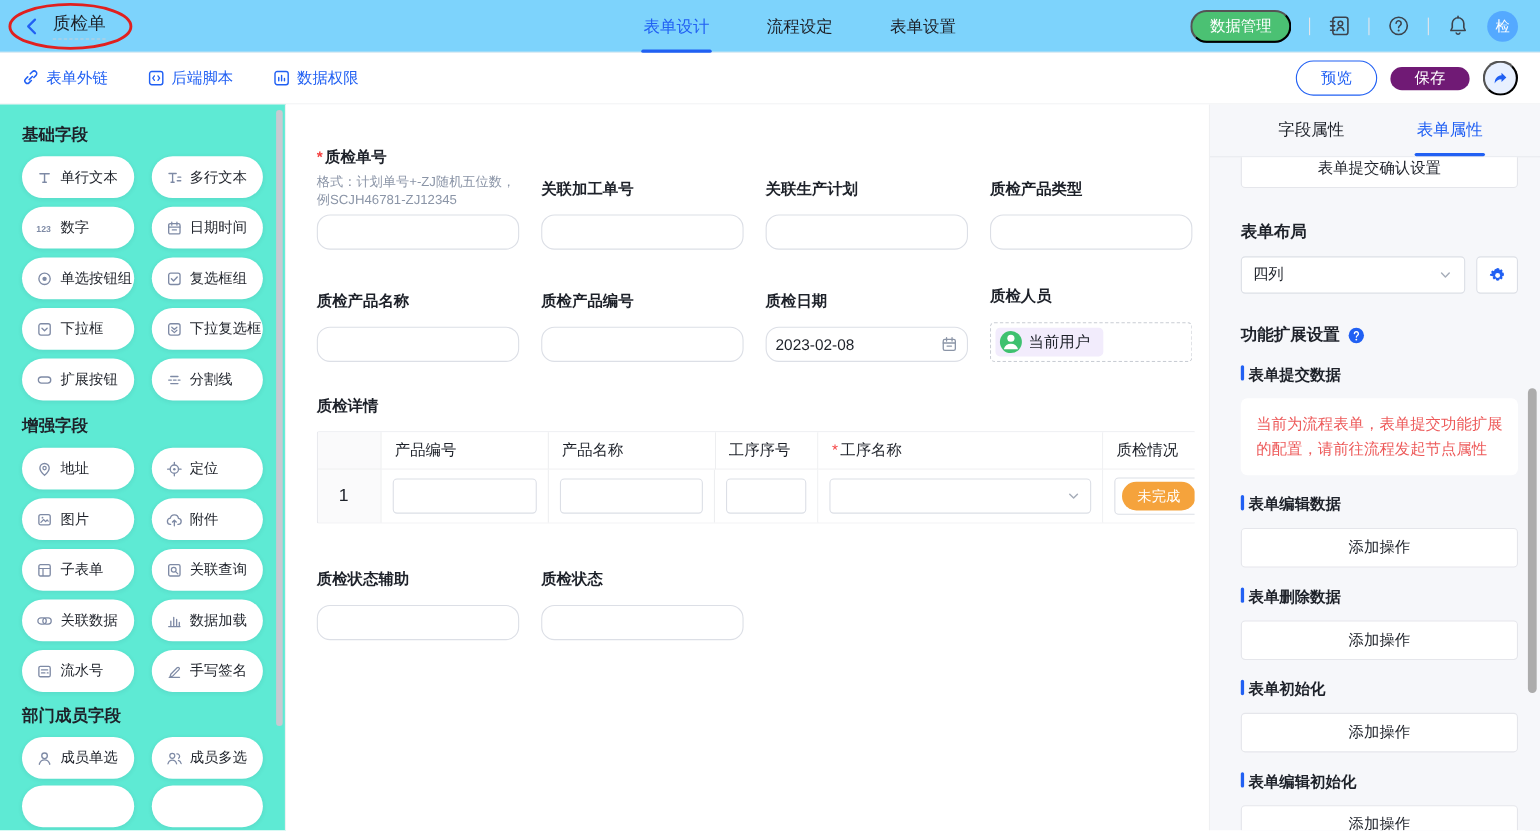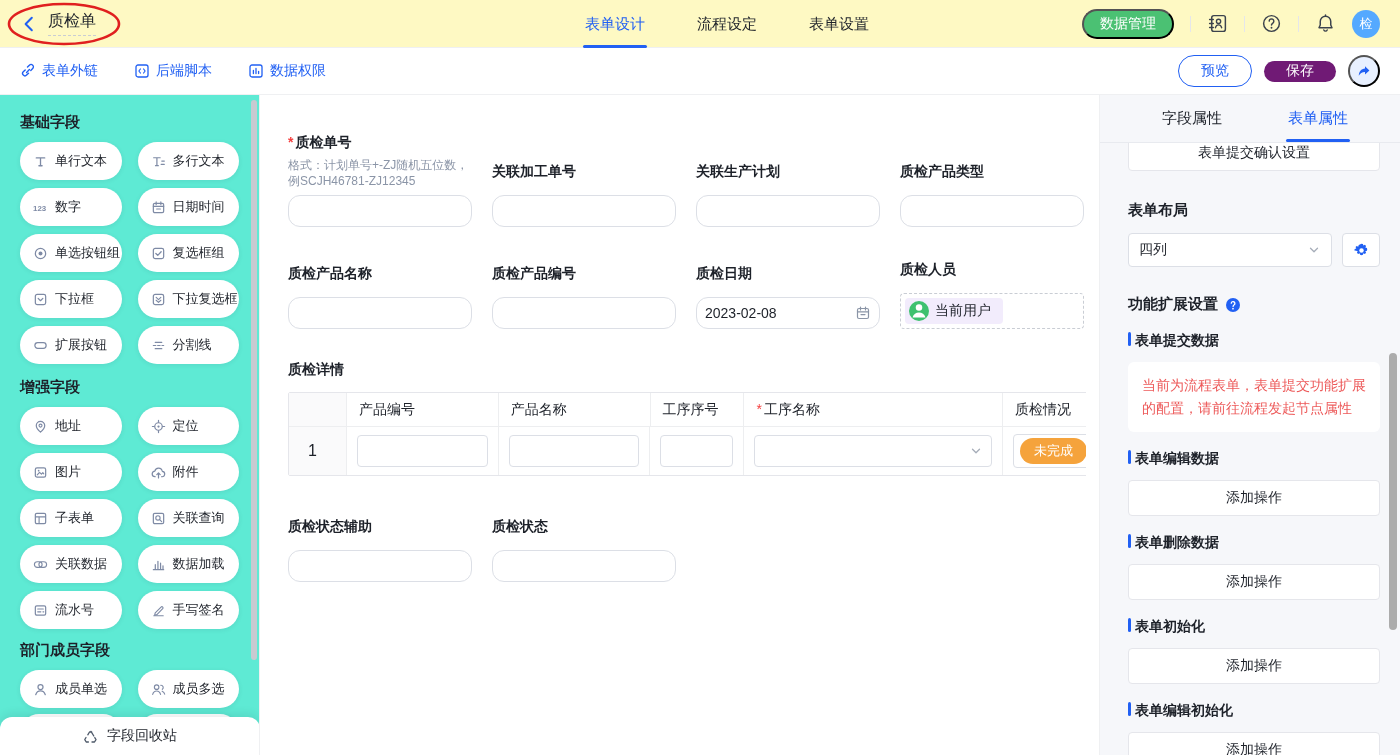--- a/index.html
+++ b/index.html
@@ -1,21 +1,21 @@
 <!DOCTYPE html>
 <html><head>
 <meta charset="utf-8">
 <style>
   * { margin:0; padding:0; box-sizing:border-box; }
   html,body { width:1400px; height:755px; overflow:hidden; background:#fff;
     font-family:"Liberation Sans","DejaVu Sans",sans-serif; color:#1D2129; }
   .app { position:relative; width:1400px; height:755px; }
 
   
-  .hdr { position:relative; height:48px; background:#fef9c3; border-bottom:1px solid #EFF0F2;
+  .hdr { position:relative; height:48px; background:#7dd3fc; border-bottom:1px solid #EFF0F2;
     display:flex; align-items:center; padding:0 20px; }
   .hdr-left { display:flex; align-items:center; gap:10px; position:relative; z-index:2; }
   .back-ic { width:18px; height:18px; color:#2160F3; display:inline-flex; cursor:pointer; }
   .back-title { font-size:16px; font-weight:500; padding-bottom:3px; border-bottom:1px dashed #C9CDD4; cursor:text; }
   .annot { position:absolute; left:6px; top:2px; width:118px; height:44px; z-index:3; pointer-events:none; }
   .hdr-tabs { position:absolute; left:585px; top:0; height:48px; display:flex; gap:52px; z-index:1; }
   .hdr-tab { display:flex; align-items:center; font-size:15px; color:#1D2129; cursor:pointer; position:relative; }
   .hdr-tab.active { color:#2160F3; font-weight:500; }
   .hdr-tab.active::after { content:""; position:absolute; left:-2px; right:-2px; bottom:0; height:3px; background:#2160F3; border-radius:2px; }
   .hdr-right { margin-left:auto; display:flex; align-items:center; gap:16px; }
@@ -434,28 +434,20 @@
                 <path d="M10.4 3.5a2.4 2.4 0 0 1 1.7 4.3M11.9 9.8c1.4.5 2.3 1.6 2.7 3.2" stroke-width="1.2" stroke="currentColor" stroke-linecap="round" stroke-linejoin="round" fill="none"></path>
               </svg>
             </span>
             <span>成员多选</span>
           </div>
         <div class="fpill"></div>
         <div class="fpill"></div>
       </div>
 
       <div class="sb-scroll"></div>
-      <div class="recycle-bar">
-        <span class="ic">
-            <svg viewBox="0 0 16 16" fill="none">
-              <path d="M8 3.4 10.8 8M11.8 9.6l1.2 2-1.5 2.4H9M5.4 14H3.2L1.8 11.6 3 9.5M4.8 6.8 6.5 4h2.2" stroke-width="1.3" stroke="currentColor" stroke-linecap="round" stroke-linejoin="round" fill="none"></path>
-            </svg>
-          </span>
-        <span>字段回收站</span>
-      </div>
     </aside>
 
     <section class="canvas">
       <div class="frow">
         <div class="fld">
           <div class="flabel required">质检单号</div>
           <div class="fhelper">格式：计划单号+-ZJ随机五位数，例SCJH46781-ZJ12345</div>
           <div class="input after-helper"></div>
         </div>
         <div class="fld">

